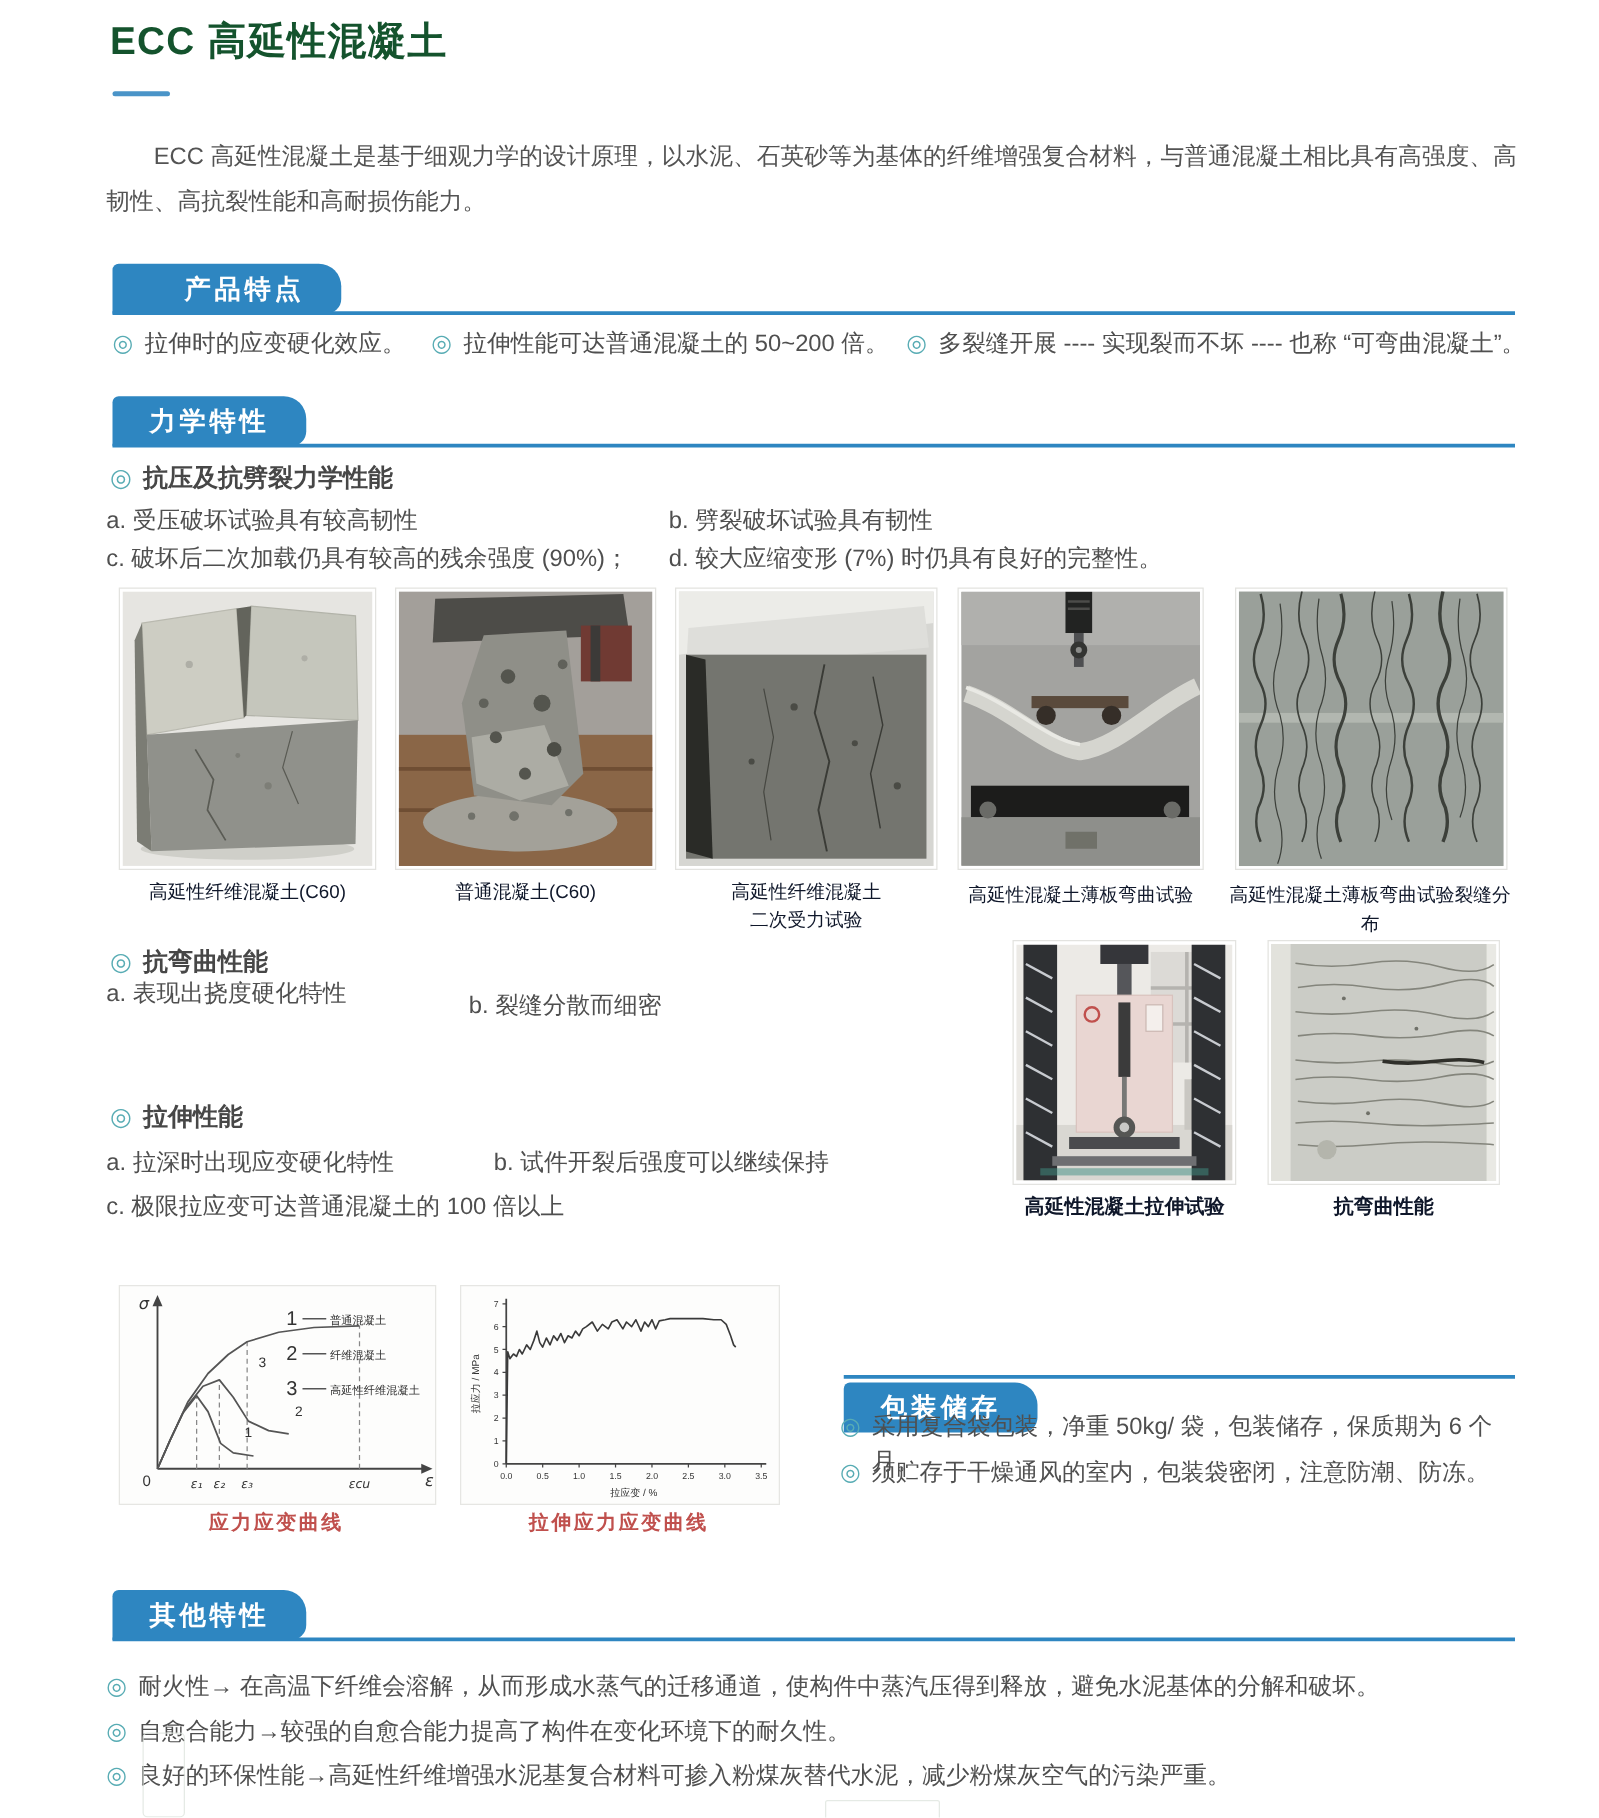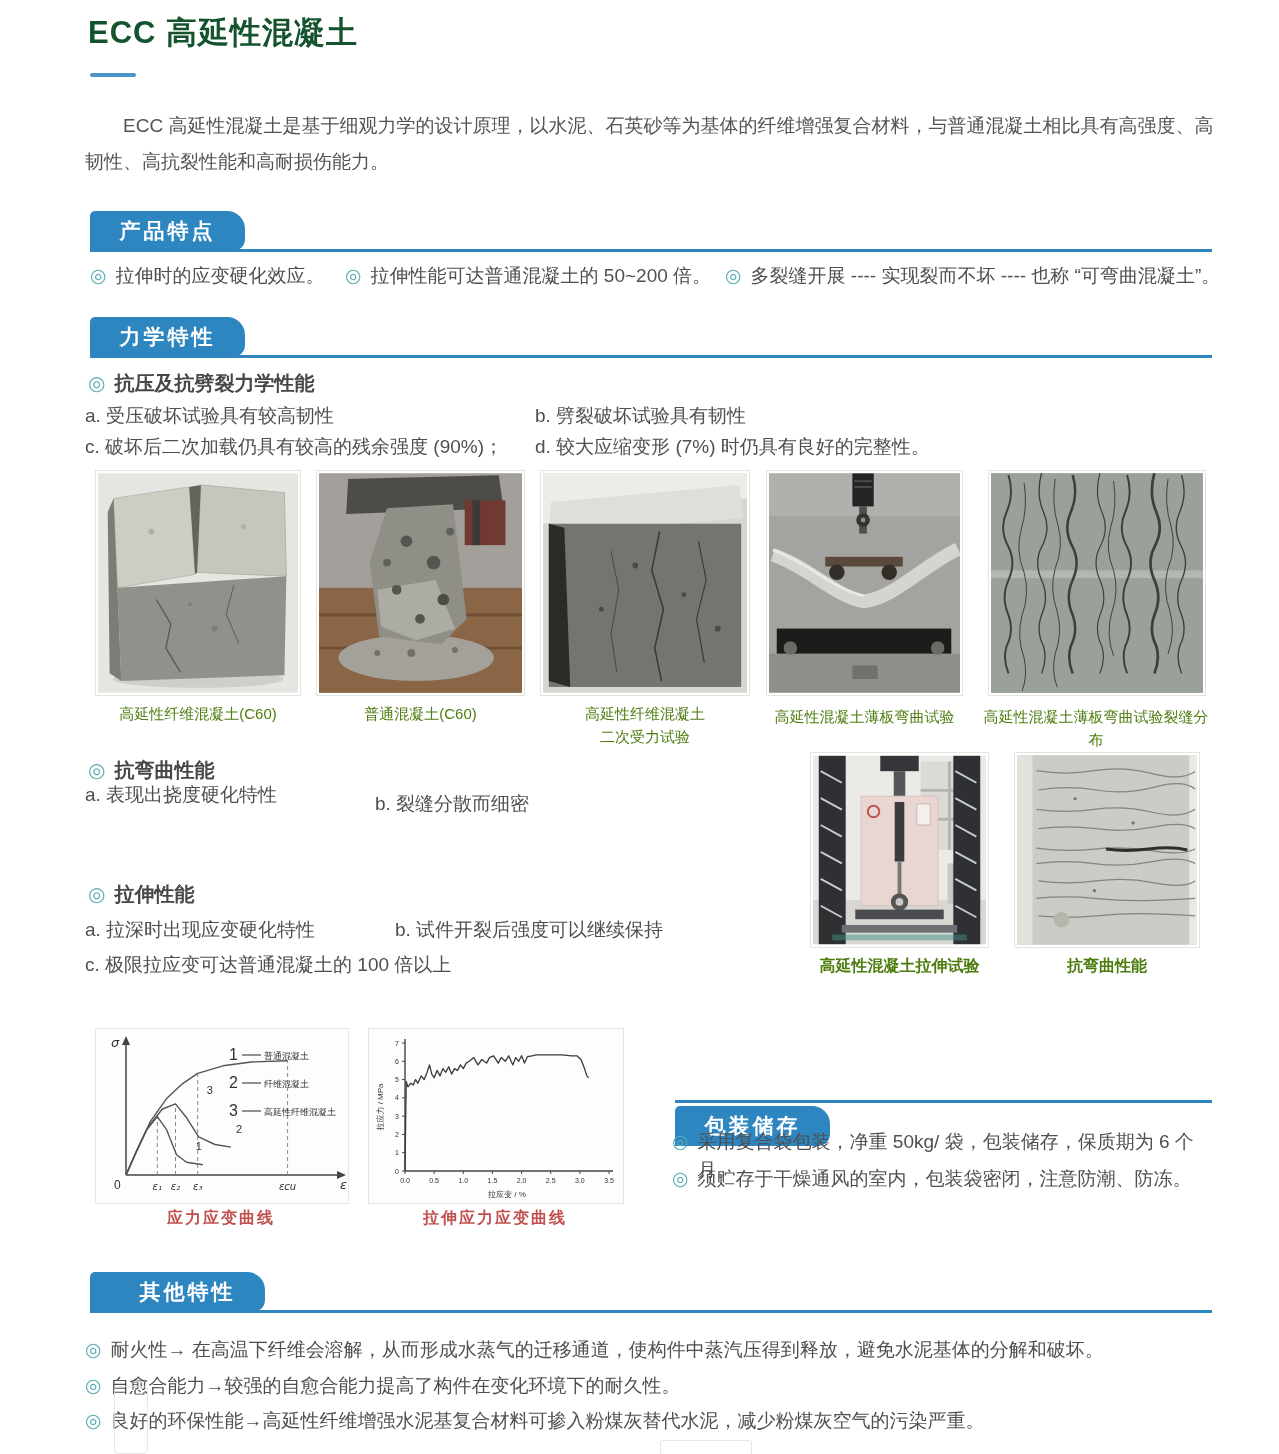--- a/index.html
+++ b/index.html
@@ -12,34 +12,34 @@
     display:flex;align-items:center;justify-content:center;letter-spacing:3px;
     border-radius:5px 18px 12px 0;}
   .sec-line{background:#2e86c1;height:3px;}
   .brow{display:flex;align-items:flex-start;font-size:19px;color:#4f4f4f;line-height:1.45;}
   .ring{color:#58acb4;margin-right:9px;font-size:19px;flex:0 0 auto;}
   .subhead{font-size:20px;font-weight:bold;color:#474747;}
   .subhead .ring{font-size:20px;}
   .itemline{font-size:19px;color:#4f4f4f;white-space:nowrap;}
   .photo{border:1px solid #e3e3e0;background:#fff;padding:2px;box-sizing:border-box;}
   .photo svg{display:block;}
-  .redcap{color:#4d7c0f;font-size:15px;text-align:center;line-height:1.5;white-space:pre-line;}
+  .redcap{color:#0f172a;font-size:15px;text-align:center;line-height:1.5;white-space:pre-line;}
   .chartcap{color:#c0504d;font-size:16px;text-align:center;font-weight:bold;letter-spacing:2px;}
   .chartbox{border:1px solid #e6e6e3;background:#fdfdfc;}
   .watermark{border:1px solid #dfe5df;border-radius:4px;opacity:.8;}
 </style>
 </head>
 <body>
 
 <h1 class="abs page-title" style="left:88px;top:12px;margin:0;">ECC 高延性混凝土</h1>
 <div class="abs title-underline" style="left:90px;top:73px;width:46px;"></div>
 
 <p class="abs intro" style="left:85px;top:108px;width:1135px;margin:0;">ECC 高延性混凝土是基于细观力学的设计原理，以水泥、石英砂等为基体的纤维增强复合材料，与普通混凝土相比具有高强度、高韧性、高抗裂性能和高耐损伤能力。</p>
 
-<div class="abs sec-header" style="left:90px;top:211px;">产品特点</div>
+<div class="abs sec-header" style="left:90px;top:211px;padding-left:28px;">产品特点</div>
 <div class="abs sec-line" style="left:90px;top:249px;width:1122px;"></div>
 
 <div class="abs brow" style="left:90px;top:262px;">
   <span class="ring">◎</span>
   <span>拉伸时的应变硬化效应。</span>
 </div>
 <div class="abs brow" style="left:345px;top:262px;">
   <span class="ring">◎</span>
   <span>拉伸性能可达普通混凝土的 50~200 倍。</span>
 </div>
@@ -334,21 +334,21 @@
 <div class="abs sec-line" style="left:675px;top:1100px;width:537px;"></div>
 <div class="abs brow" style="left:672px;top:1128px;width:548px;">
   <span class="ring">◎</span>
   <span>采用复合袋包装，净重 50kg/ 袋，包装储存，保质期为 6 个月。</span>
 </div>
 <div class="abs brow" style="left:672px;top:1165px;width:548px;">
   <span class="ring">◎</span>
   <span>须贮存于干燥通风的室内，包装袋密闭，注意防潮、防冻。</span>
 </div>
 
-<div class="abs sec-header" style="left:90px;top:1272px;padding-left:20px;">其他特性</div>
+<div class="abs sec-header" style="left:90px;top:1272px;">其他特性</div>
 <div class="abs sec-line" style="left:90px;top:1310px;width:1122px;"></div>
 <div class="abs brow" style="left:85px;top:1336px;width:1135px;">
   <span class="ring">◎</span>
   <span>耐火性→ 在高温下纤维会溶解，从而形成水蒸气的迁移通道，使构件中蒸汽压得到释放，避免水泥基体的分解和破坏。</span>
 </div>
 <div class="abs brow" style="left:85px;top:1372px;width:1135px;">
   <span class="ring">◎</span>
   <span>自愈合能力→较强的自愈合能力提高了构件在变化环境下的耐久性。</span>
 </div>
 <div class="abs brow" style="left:85px;top:1407px;width:1135px;">

